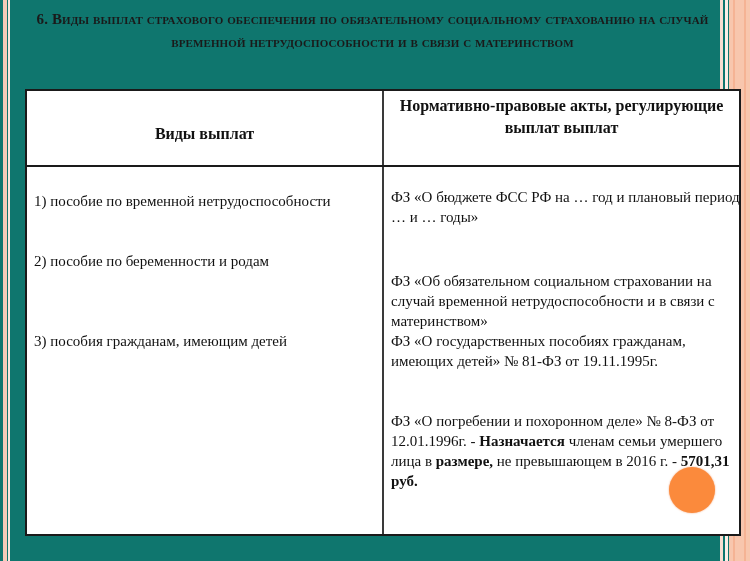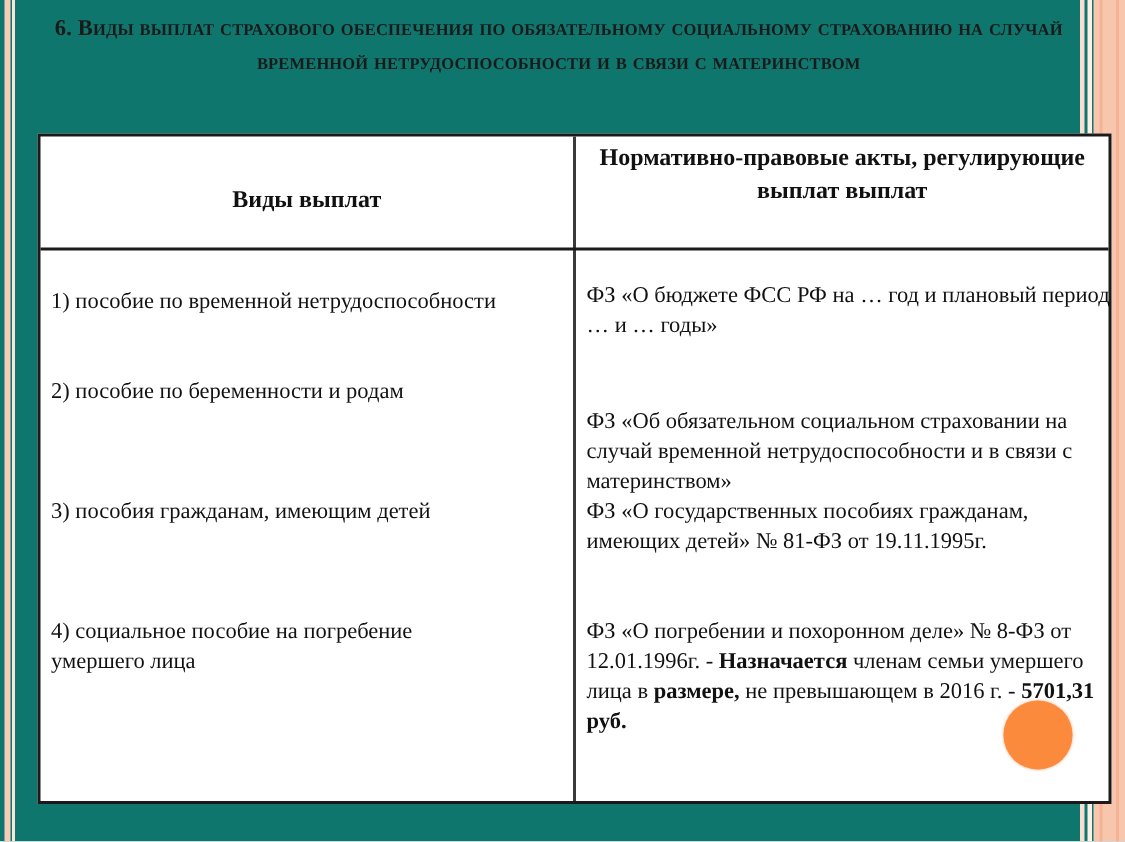--- a/index.html
+++ b/index.html
@@ -85,21 +85,20 @@
   <div class="table-wrap">
     <div class="col-divider"></div>
     <div class="row-divider"></div>
 
     <div class="hdr hdr-left">Виды выплат</div>
     <div class="hdr hdr-right">Нормативно-правовые акты, регулирующие выплат выплат</div>
 
     <div class="cell-text left-item" style="top:100px;">1) пособие по временной нетрудоспособности</div>
     <div class="cell-text left-item" style="top:160px;">2) пособие по беременности и родам</div>
     <div class="cell-text left-item" style="top:240px;">3) пособия гражданам, имеющим детей</div>
-    <div class="cell-text left-item" style="top:320px; width:300px;">4)  социальное пособие на погребение умершего лица</div>
 
     <div class="cell-text right-text" style="top:96px;">ФЗ «О бюджете ФСС РФ на … год и плановый период … и … годы»</div>
     <div class="cell-text right-text" style="top:140px;margin-top:40px;">ФЗ «Об обязательном социальном страховании на случай временной нетрудоспособности и в связи с материнством»</div>
     <div class="cell-text right-text" style="top:240px;">ФЗ «О государственных пособиях гражданам, имеющих детей» № 81-ФЗ от 19.11.1995г.</div>
 
     <div class="cell-text right-text" style="top:320px;">
       <span>ФЗ «О погребении и похоронном деле» № 8-ФЗ от 12.01.1996г. - </span><b>Назначается</b><span> членам семьи умершего лица в </span><b>размере,</b><span> не превышающем в 2016 г. -  </span><b>5701,31 руб.</b>
     </div>
   </div>
 

